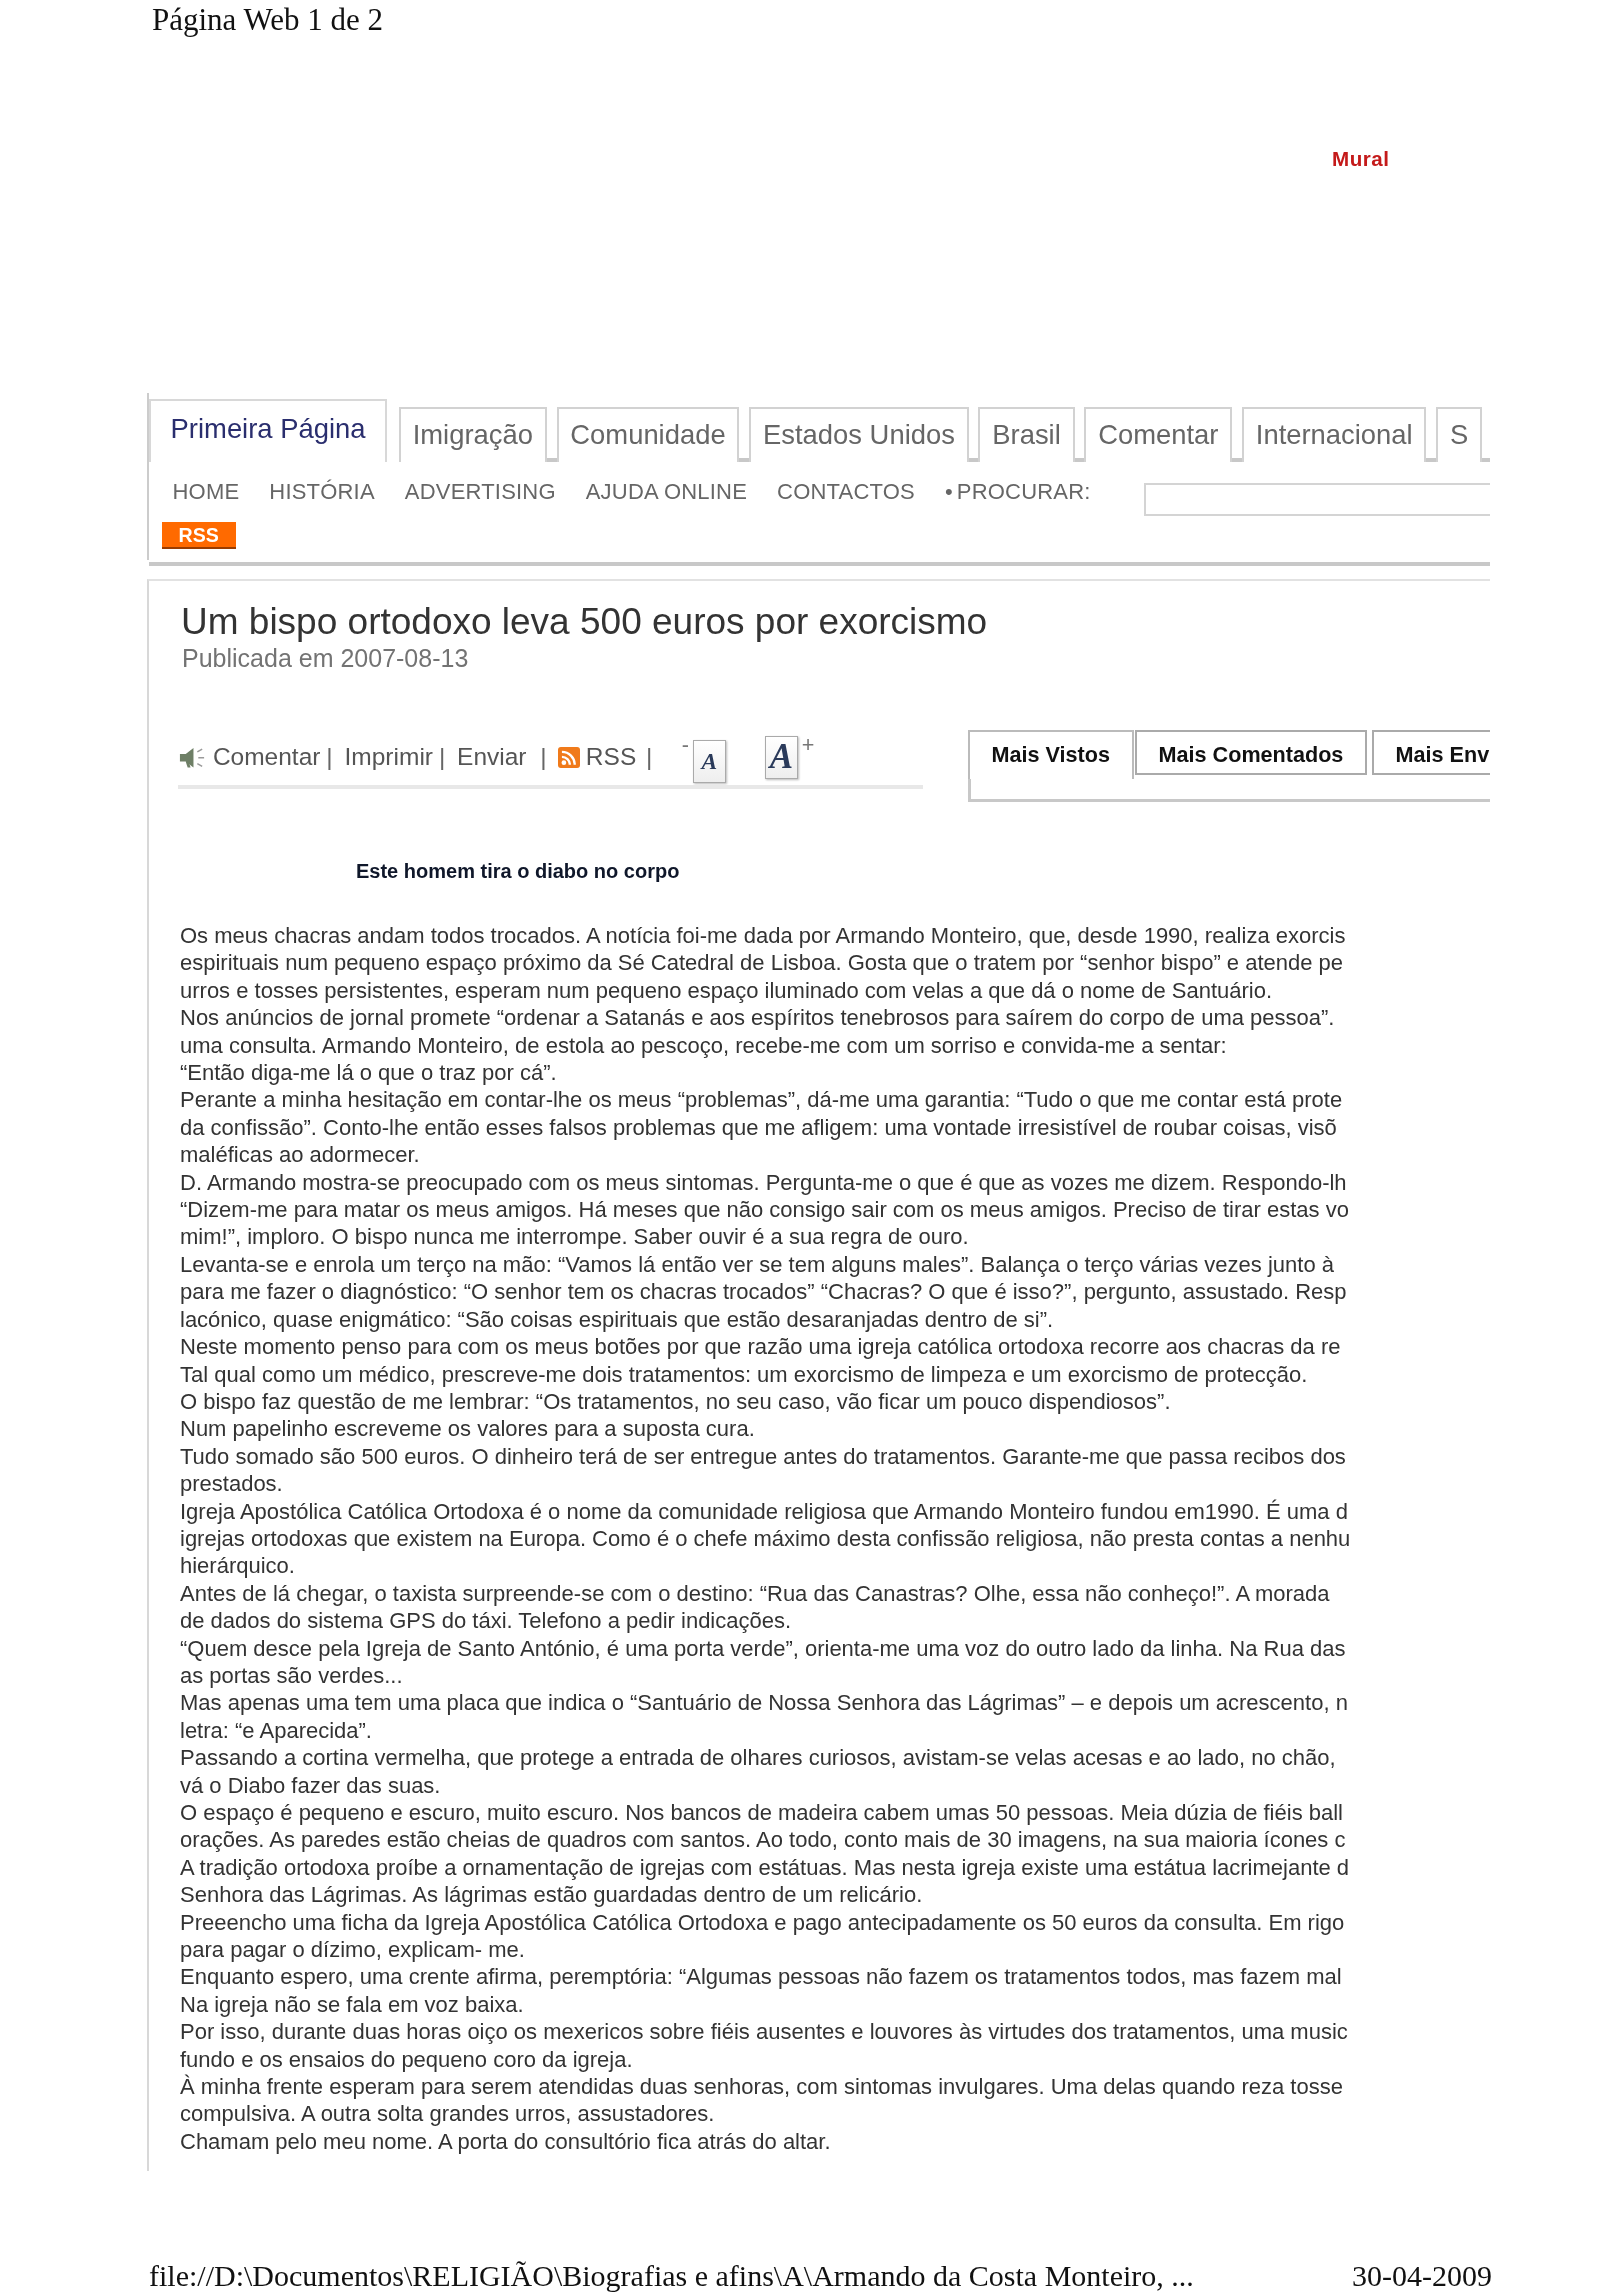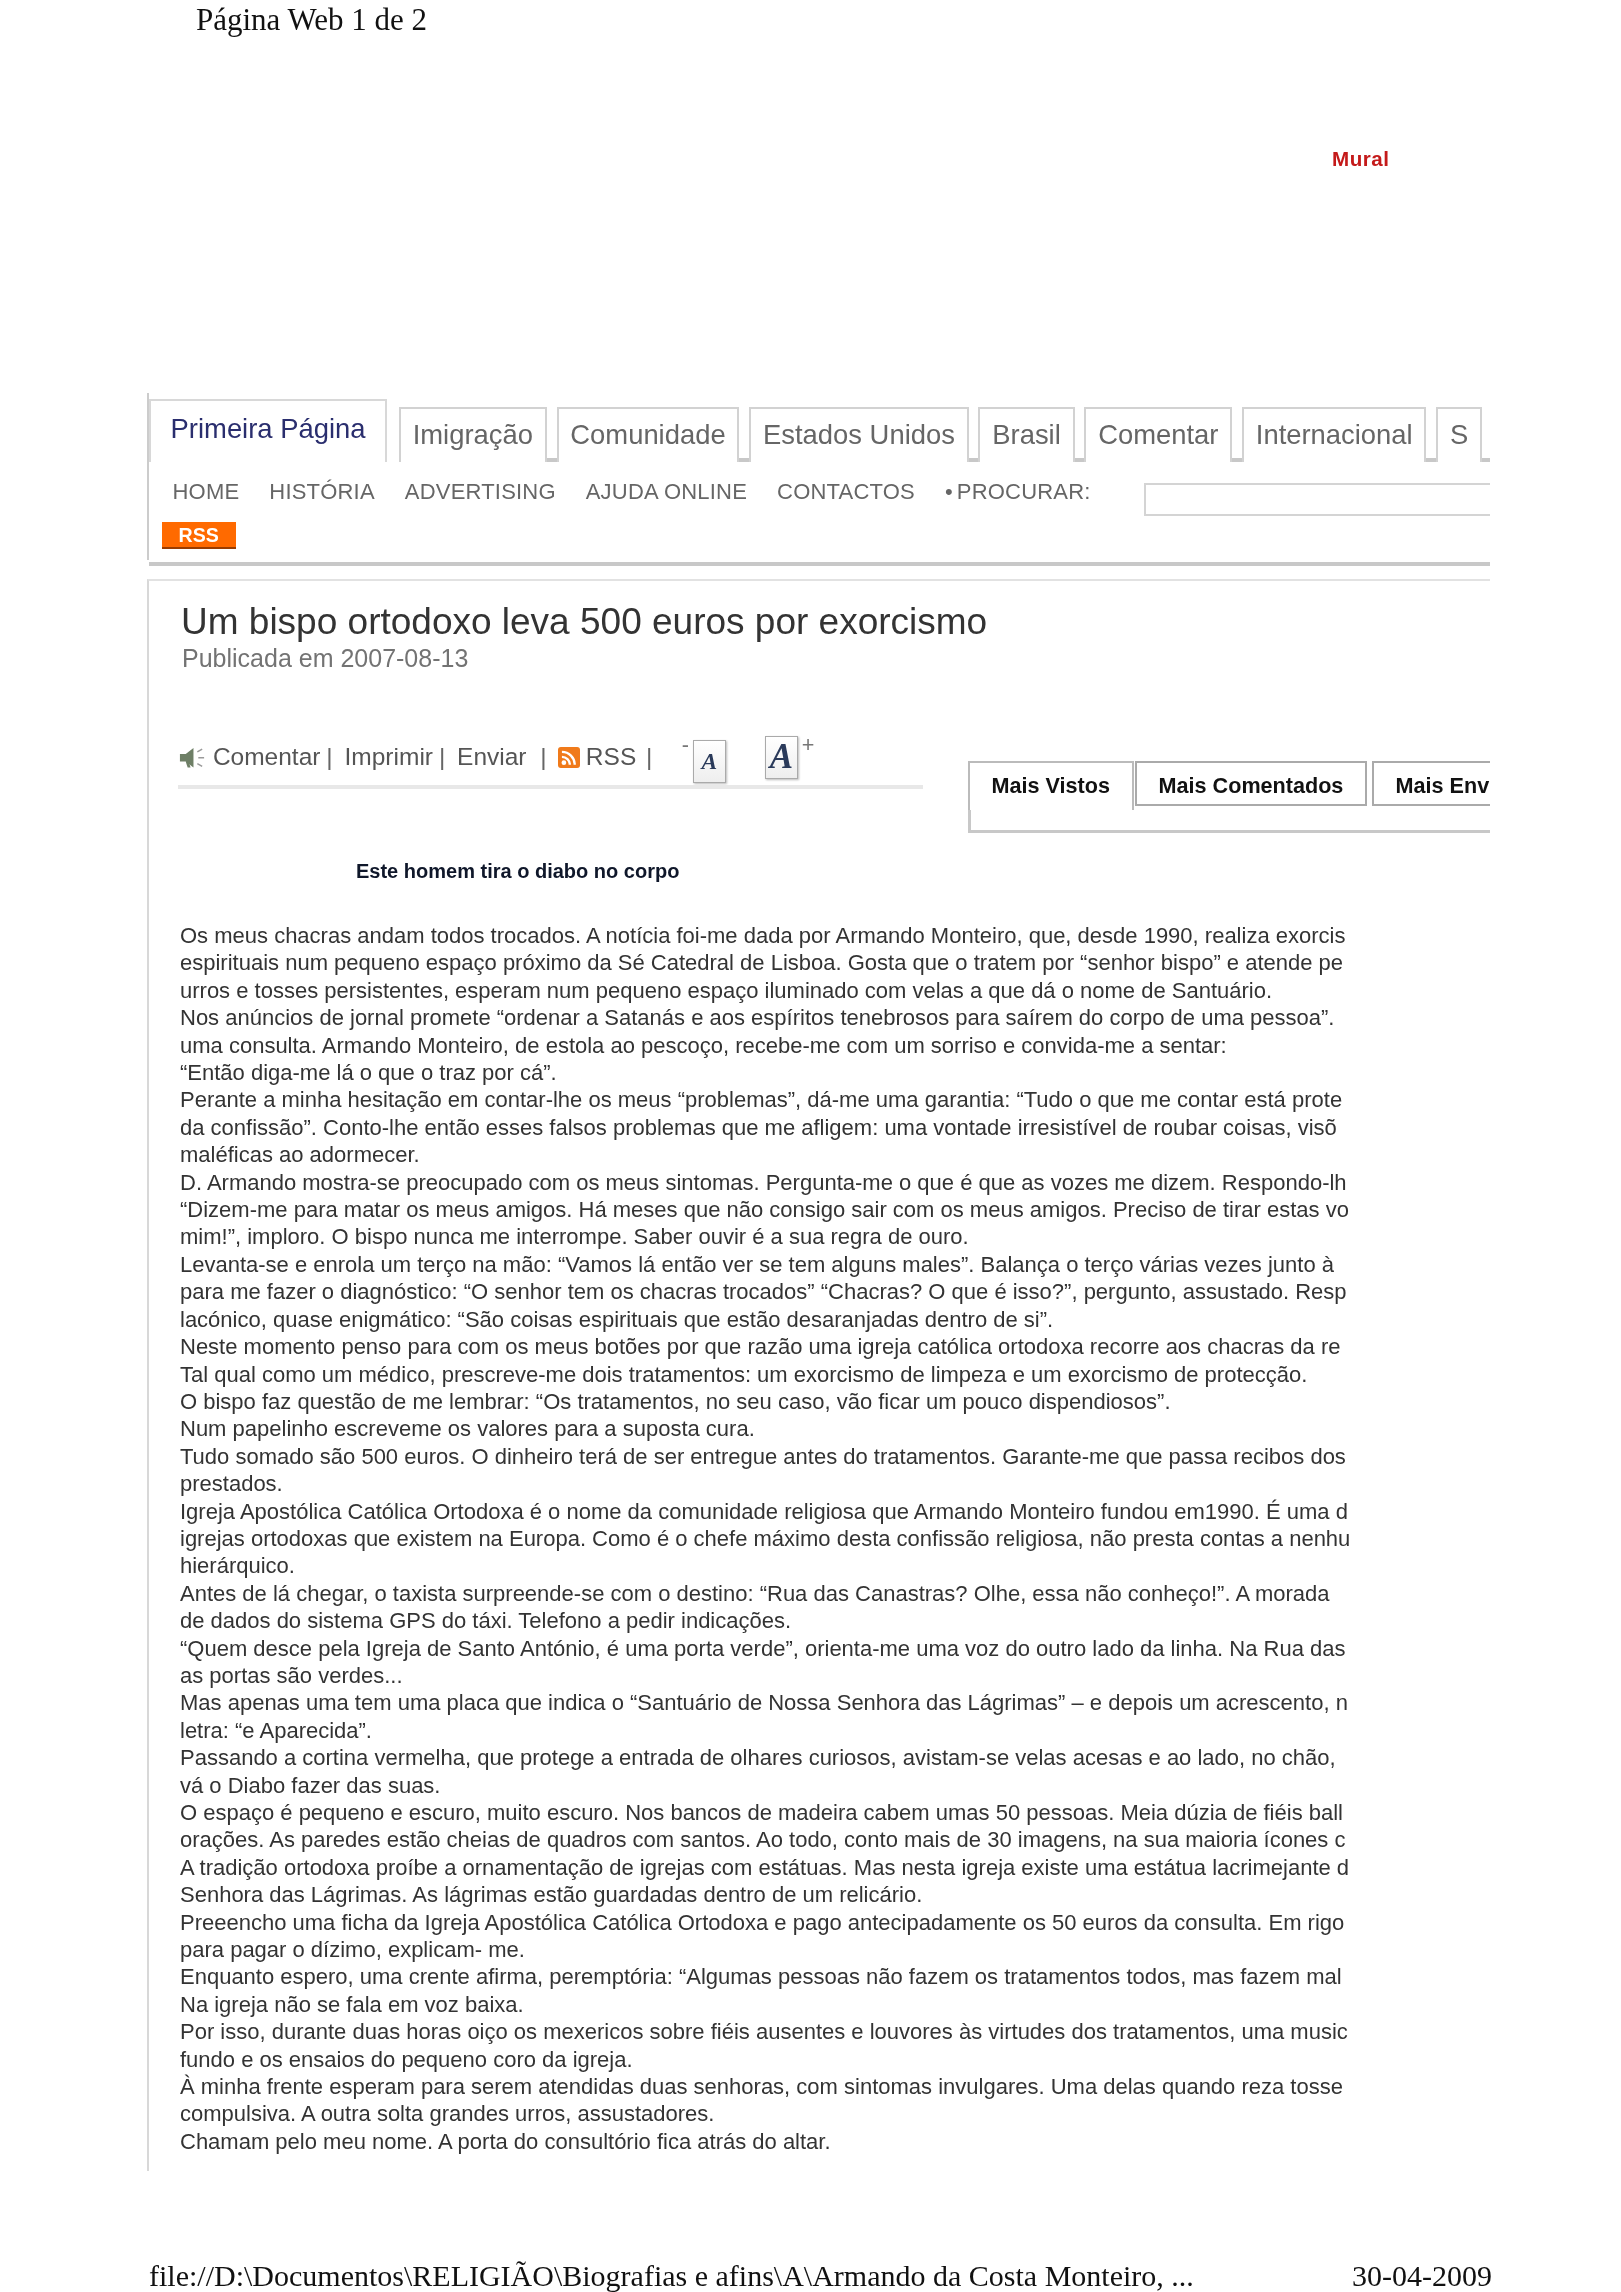--- a/index.html
+++ b/index.html
@@ -1,18 +1,18 @@
 <!DOCTYPE html>
 <html><head>
   <meta charset="utf-8">
   <style>
     html, body { margin:0; padding:0; background:#ffffff; }
     body { width:1621px; height:2293px; position:relative; overflow:hidden; font-family:"Liberation Sans", sans-serif; color:#333; }
 
-    .print-header { position:absolute; left:152px; top:2px; font-family:"Liberation Serif", serif; font-size:31px; color:#111;margin-left:44px; }
+    .print-header { position:absolute; left:152px; top:2px; font-family:"Liberation Serif", serif; font-size:31px; color:#111; }
     .print-footer { position:absolute; left:149px; top:2259px; width:1343px; font-family:"Liberation Serif", serif; font-size:30px; color:#111; }
     .print-footer .date { position:absolute; right:0; top:0; }
 
     .mural { position:absolute; left:1332px; top:147px; font-size:20.6px; font-weight:bold; color:#c41a1a; letter-spacing:0.5px; }
 
     
     .page-clip { position:absolute; left:147px; top:387px; width:1343px; height:1784px; overflow:hidden; }
 
     .nav-box { position:absolute; left:0; top:5.9px; width:1372px; height:167px; border-left:2px solid #ccc; }
     .nav-bottom { position:absolute; left:0; top:169px; width:1372px; height:3.9px; background:#c8c8c8; }
@@ -36,21 +36,21 @@
     .toolbar .sep { margin:0 11.8px 0 5.9px; color:#666; }
     .megaphone { width:29px; height:23.5px; margin-right:5.9px; }
     .rss-small { width:21.6px; height:21.6px; background:#f07a1a; border-radius:2.9px; margin-right:5.9px; position:relative; }
     .font-ctrl { display:flex; align-items:center; margin-left:13.7px; }
     .font-ctrl .sign { font-size:21.6px; color:#777; margin:0 3.9px; align-self:flex-start; }
     .doc-icon { width:31px; height:41px; border:1px solid #aaa; background:linear-gradient(#fff,#eee); position:relative; font-family:"Liberation Serif", serif; font-style:italic; font-weight:bold; color:#2a3a5a; display:flex; align-items:center; justify-content:center; box-shadow:1px 1px 2px #bbb; }
     .doc-icon.small { font-size:23.5px; margin-top:7.8px; }
     .doc-icon.big { font-size:35px; margin-left:39px; }
     .toolbar-line { position:absolute; left:31px; top:398px; width:745px; height:3.9px; background:#e8e8e8; }
 
-    .side-tabs { position:absolute; left:821px; top:374px; width:588px; height:62px; }
+    .side-tabs { position:absolute; left:821px; top:343px; width:588px; height:62px; }
     .side-tab { position:absolute; top:0; height:45px; box-sizing:border-box; font-size:21.6px; font-weight:bold; color:#111; padding:9.8px 21.6px 0 21.6px; white-space:nowrap; border:2.9px solid #aaa; border-bottom:2.9px solid #aaa; background:#fff; }
     .side-tab.active { border-color:#bbb; border-bottom:none; height:49px; }
     .side-tab-underline { position:absolute; left:0; top:69px; width:588px; height:2.9px; background:#c8c8c8; }
     .side-tab-leftline { position:absolute; left:0; top:0; width:2.9px; height:71px; background:#c8c8c8; }
 
     .subheading { position:absolute; left:209px; top:473px; font-size:20px; font-weight:bold; color:#0f172a; }
 
     .body-text { position:absolute; left:33px; top:535px; width:1470px; font-size:22px; line-height:27.4px; color:#333; }
     .body-text p { margin:0; white-space:nowrap; }
   </style>

